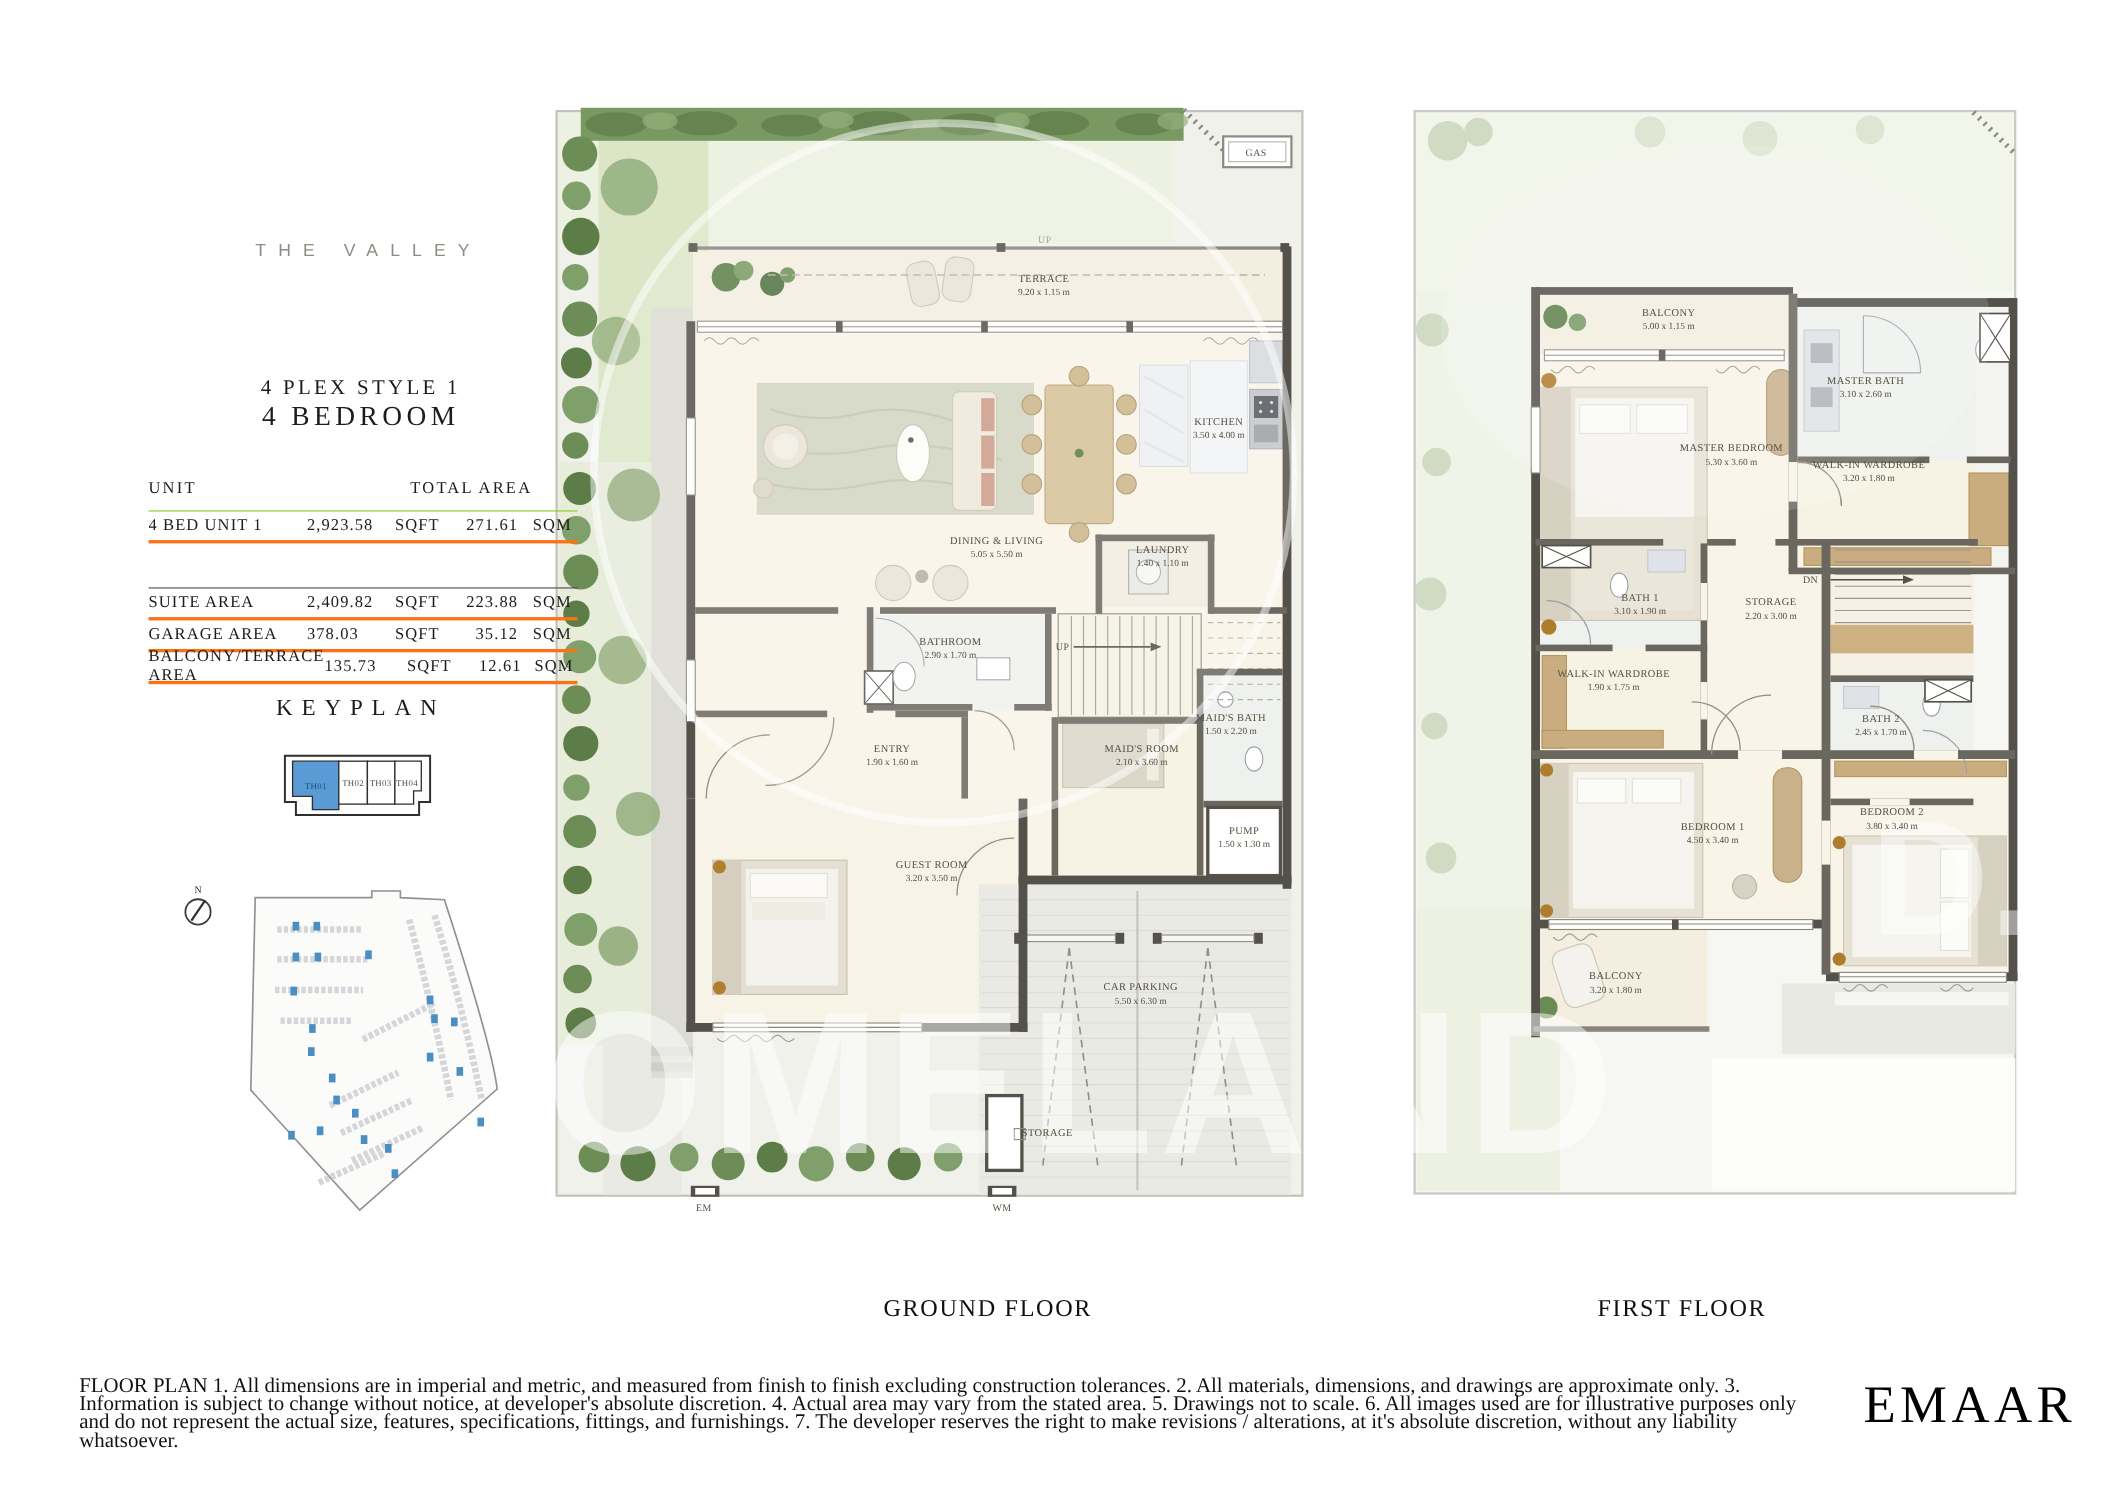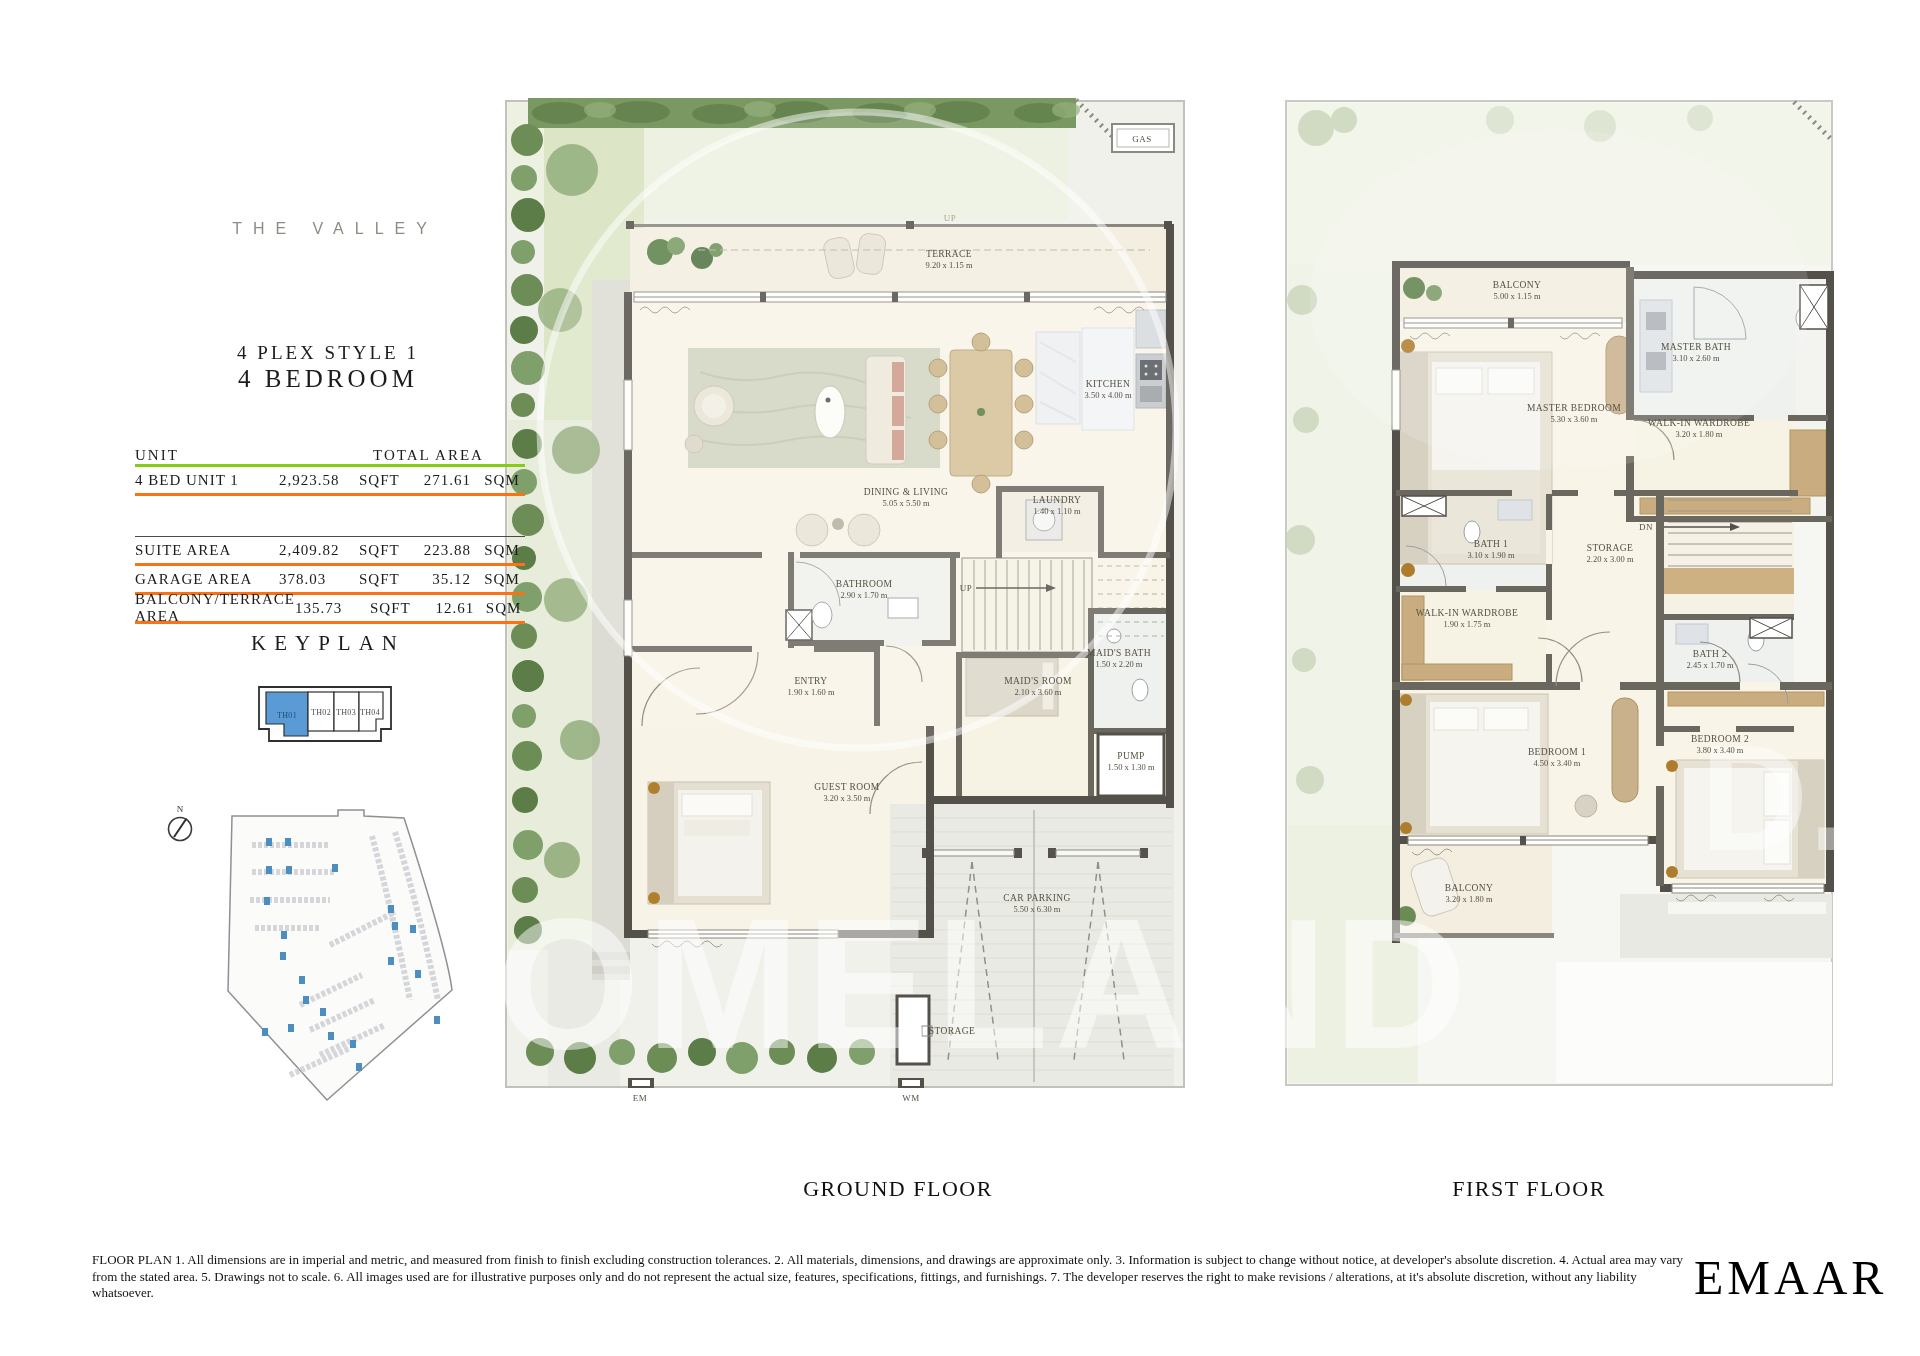--- a/index.html
+++ b/index.html
@@ -5,40 +5,40 @@
   html,body{margin:0;padding:0;background:#ffffff;}
   .page{position:relative;width:1920px;height:1356px;overflow:hidden;background:#ffffff;font-family:"Liberation Serif",serif;}
   #base-svg{position:absolute;left:0;top:0;z-index:1;}
   .wm-layer{position:absolute;left:0;top:0;z-index:2;pointer-events:none;}
   .txt{position:absolute;z-index:5;}
   .brand-logo{left:140px;top:104px;width:390px;text-align:center;font-family:"Liberation Sans",sans-serif;font-weight:300;font-size:88px;line-height:1;color:#8b8e81;letter-spacing:4px;}
   .brand-tagline{left:140px;top:220px;width:390px;text-align:center;font-family:"Liberation Sans",sans-serif;font-size:16px;letter-spacing:11px;color:#8b8e81;}
   .plan-style{left:133px;top:342px;width:390px;text-align:center;font-size:19px;letter-spacing:3px;color:#1c1c1c;}
   .plan-type{left:133px;top:365px;width:390px;text-align:center;font-size:25px;letter-spacing:4px;color:#1c1c1c;}
   .area-table{left:135px;top:436px;width:390px;font-size:15px;color:#1c1c1c;}
-  .ath{position:relative;display:flex;align-items:flex-end;height:28px;letter-spacing:2px;border-bottom:3px solid #84cc16;}
+  .ath{position:relative;display:flex;align-items:flex-start;height:28px;letter-spacing:2px;border-bottom:1px solid #84cc16;}
   .ath .total{position:absolute;left:238px;}
   .atr{display:flex;align-items:center;height:26px;border-bottom:3px solid #f97316;letter-spacing:1px;}
   .atr .lbl{flex:1;}
   .val1{width:72px;}
   .un1{width:52px;padding-left:8px;}
   .val2{width:60px;text-align:right;}
   .un2{width:46px;padding-left:8px;text-align:center;}
   .spacer{height:40px;border-bottom:1px solid #4a4a4a;}
   .keyplan-title{left:133px;top:631px;width:390px;text-align:center;font-size:21px;letter-spacing:8px;color:#1c1c1c;}
   .kp-label{position:absolute;transform:translate(-50%,-50%);font-size:8px;color:#4d4d4d;letter-spacing:.3px;z-index:5;}
   .kp-label.hl{color:#1d4c77;}
   .rlabel{position:absolute;transform:translate(-50%,-50%);text-align:center;color:#575243;line-height:1.3;white-space:nowrap;z-index:5;}
   .rlabel .rn{font-size:9.5px;letter-spacing:.4px;}
   .rlabel .rd{font-size:8.5px;}
   .ann{position:absolute;transform:translate(-50%,-50%);font-size:9px;color:#575243;letter-spacing:.5px;z-index:5;}
   .ann.light{color:#aaa69a;}
   .compass-n{position:absolute;transform:translate(-50%,-50%);font-size:9px;color:#333;z-index:5;}
   .floor-title{position:absolute;text-align:center;font-size:22px;letter-spacing:1.5px;color:#101010;z-index:5;}
-  .disclaimer{left:72px;top:1252px;width:1592px;font-size:13px;line-height:16.5px;color:#111;margin-left:20px;}
+  .disclaimer{left:72px;top:1252px;width:1592px;font-size:19px;line-height:16.5px;color:#111;}
   .emaar{left:1694px;top:1250px;font-size:48px;letter-spacing:4px;color:#000;}
 </style>
 </head>
 <body>
 
 <div class="page">
 
 <svg id="base-svg" width="1920" height="1356" viewBox="0 0 1920 1356">
 
   <g>

